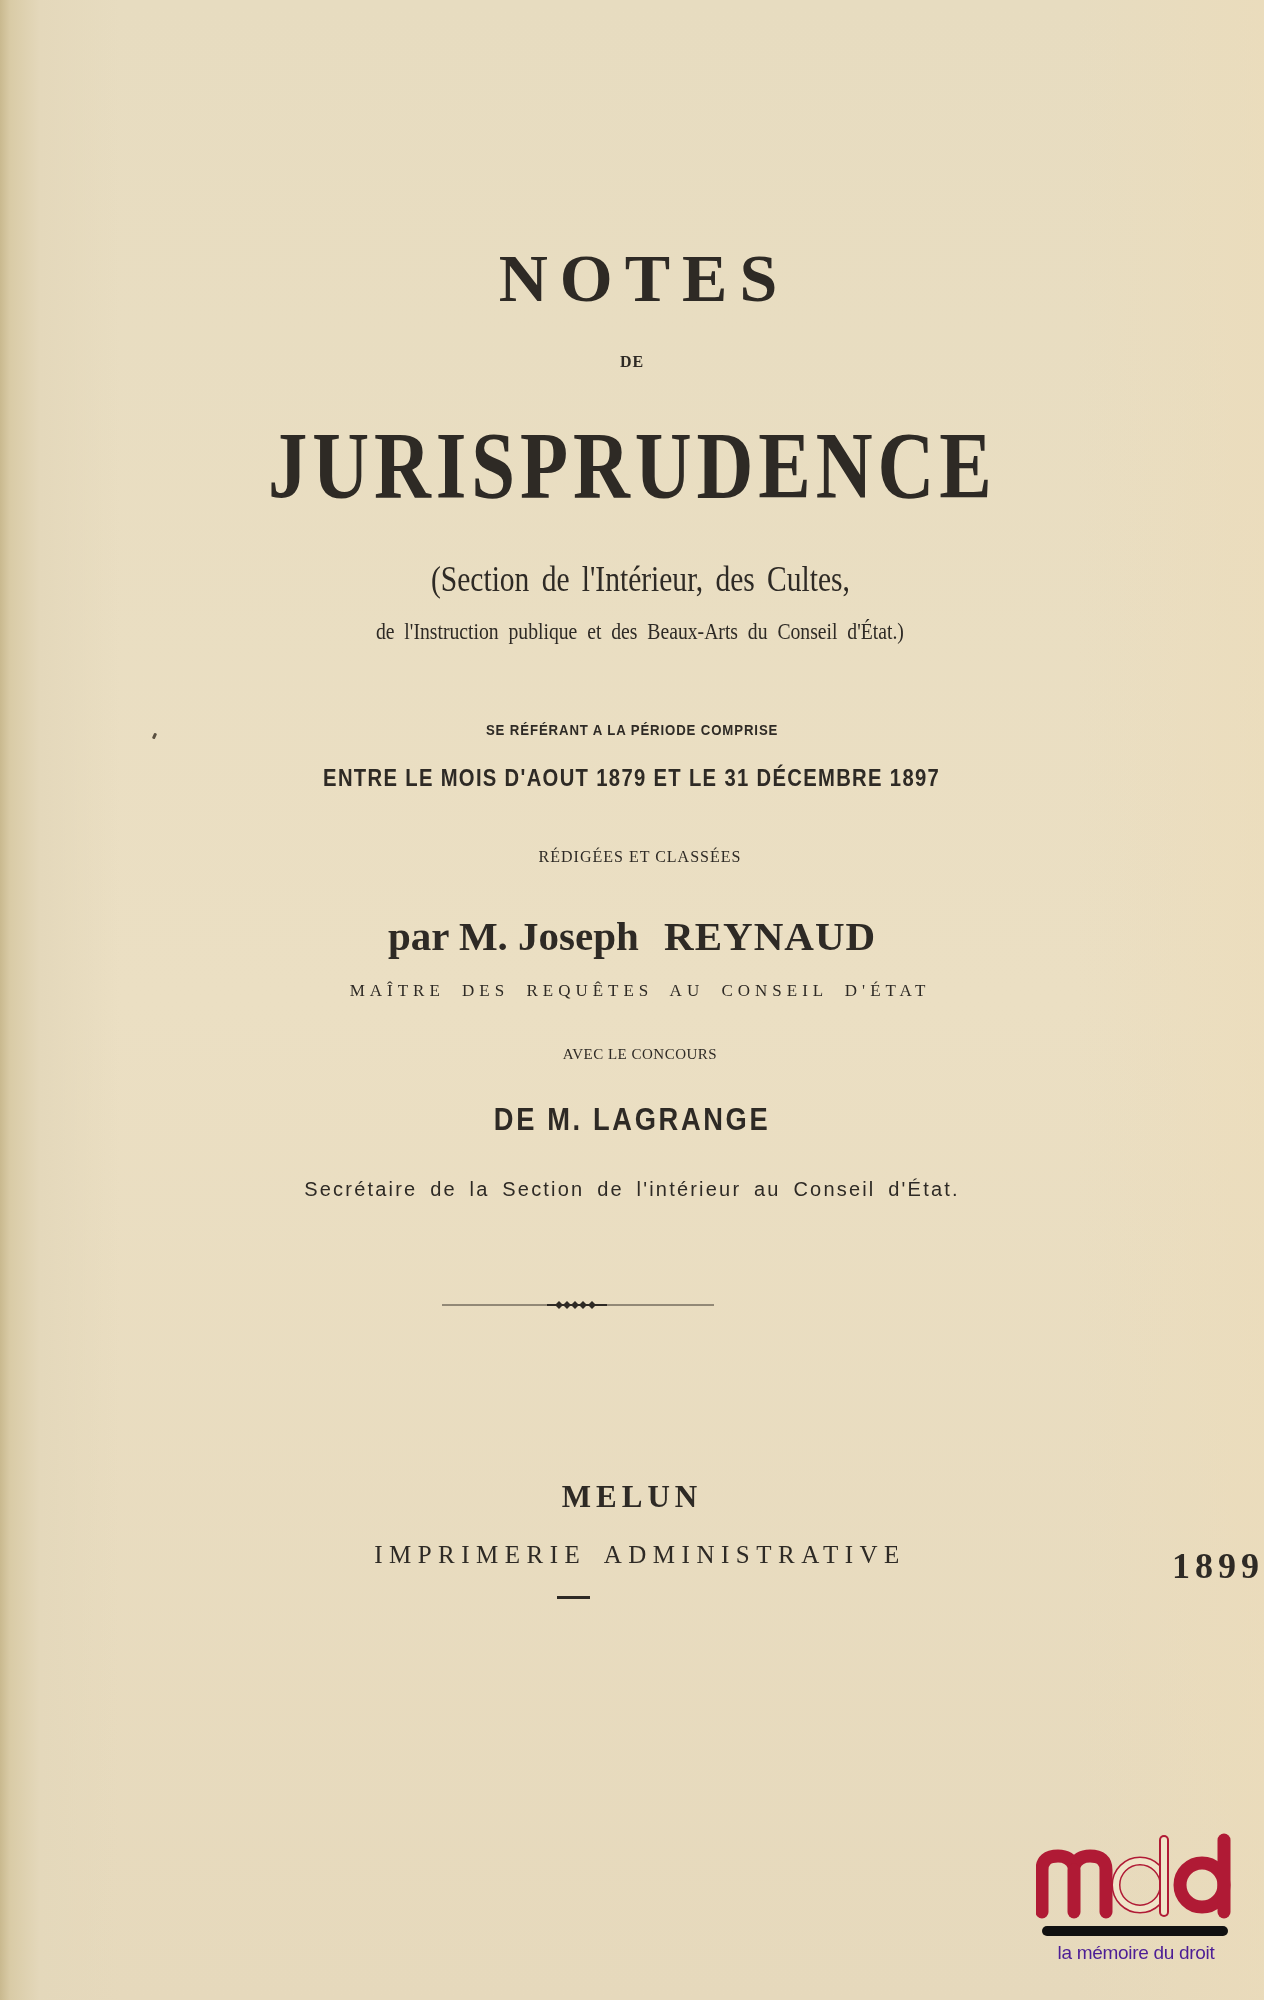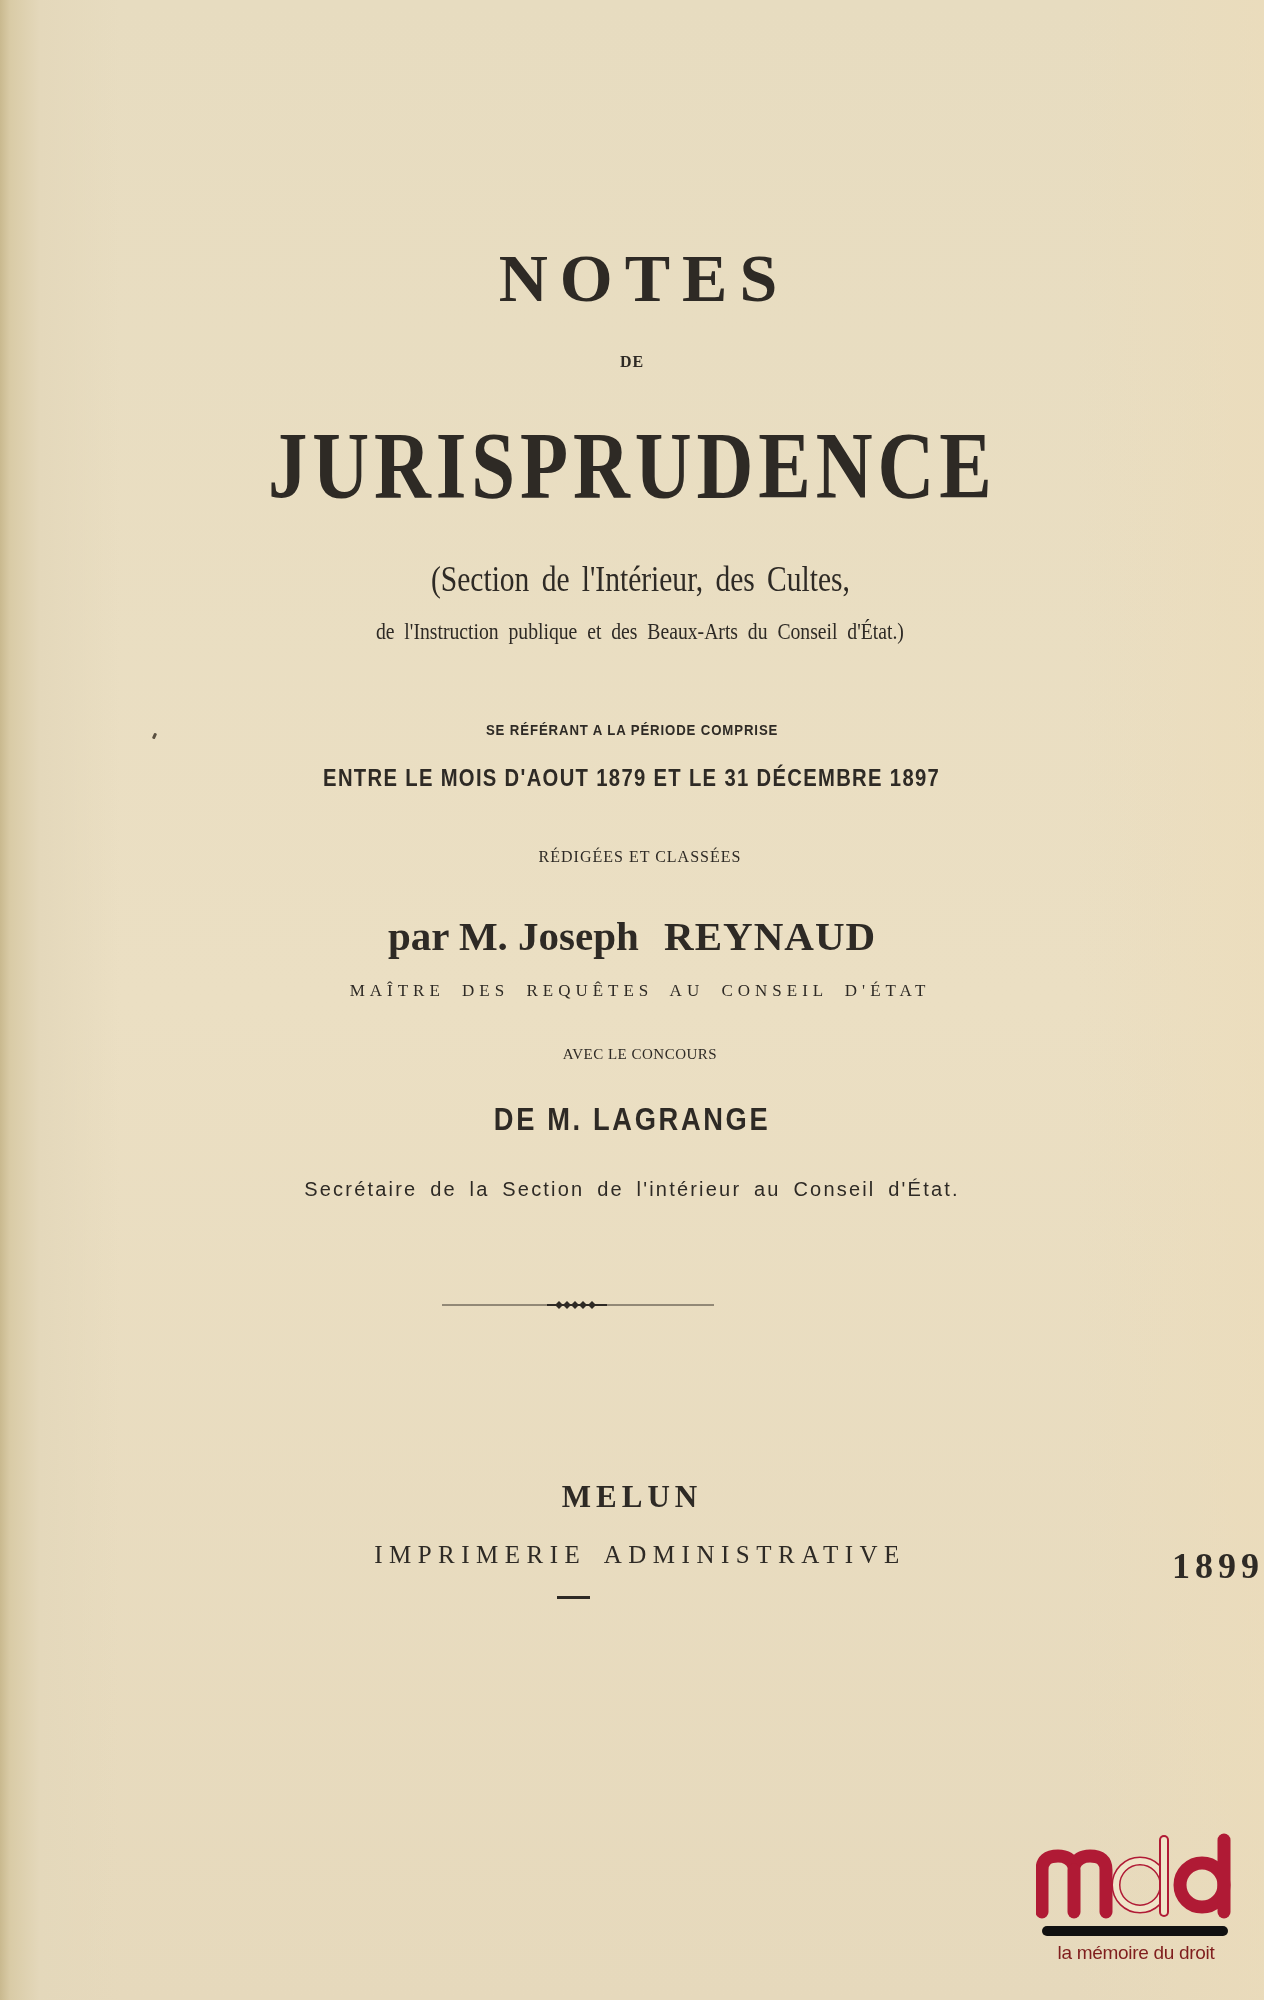--- a/index.html
+++ b/index.html
@@ -44,21 +44,21 @@
     #year { top: 1548px; font-size: 36px; letter-spacing: 5px; text-align: right; }
 
     .ornament { position: absolute; left: 442px; top: 1300px; width: 272px; height: 10px; }
     .dash { position: absolute; left: 557px; top: 1596px; width: 33px; height: 3px; background: #2e2a25; }
     .speck { position: absolute; width: 3px; height: 6px; background: #5a5040; transform: rotate(25deg); border-radius: 1px; }
 
     .logo { position: absolute; left: 1036px; top: 1830px; width: 200px; height: 150px; }
     .logo-text {
       position: absolute; left: 1040px; top: 1942px; width: 192px; text-align: center;
       font-family: "Liberation Sans", "DejaVu Sans", sans-serif; font-size: 19px;
-      color: #7f1d1d; white-space: nowrap; letter-spacing: -0.3px;
+      color: #4c1d95; white-space: nowrap; letter-spacing: -0.3px;
     }
   </style>
 </head>
 <body>
 
 <div>
 
   <div class="line serif-b" id="notes">NOTES</div>
   <div class="line serif-b" id="de">DE</div>
   <div class="line serif-b" id="juris">

